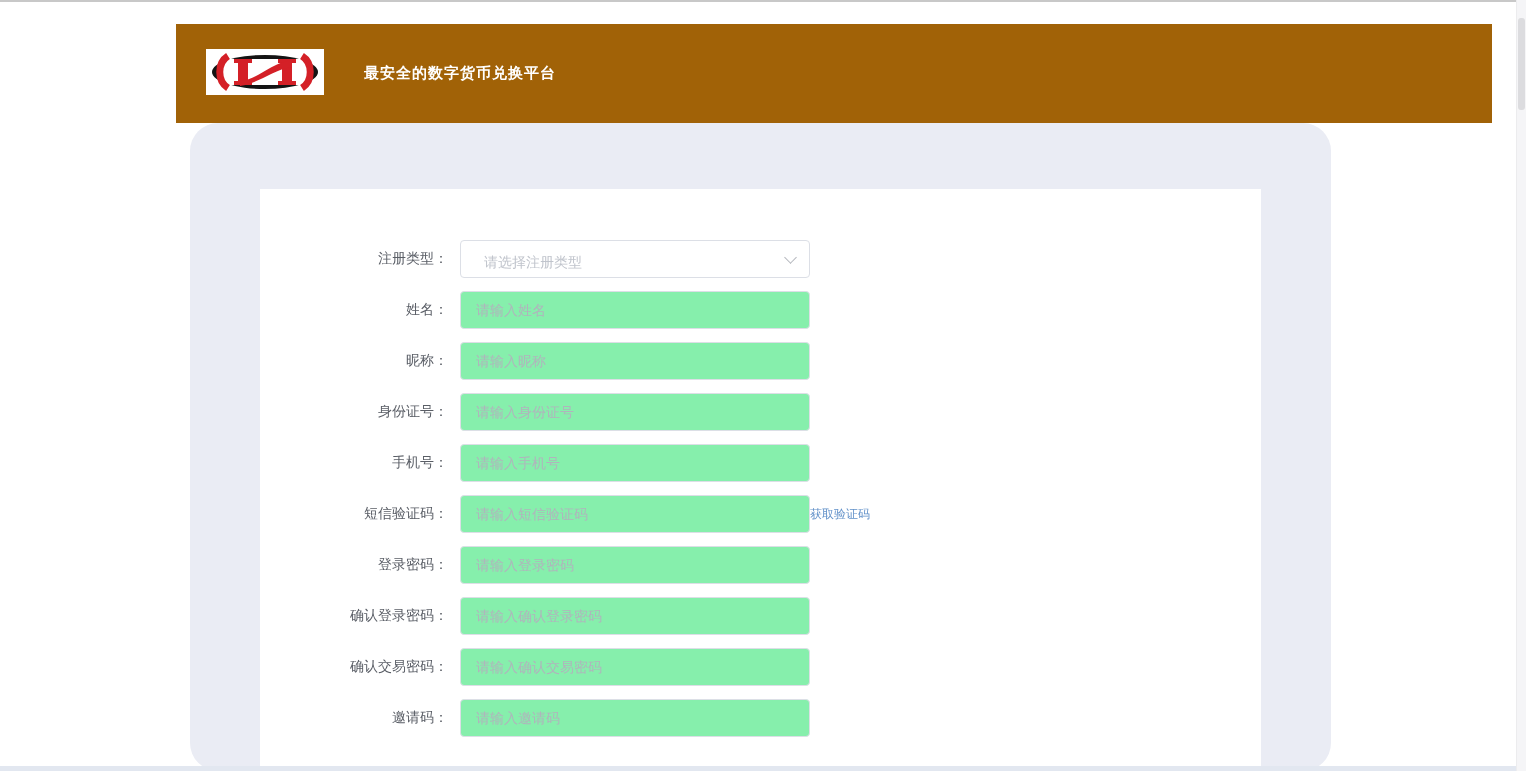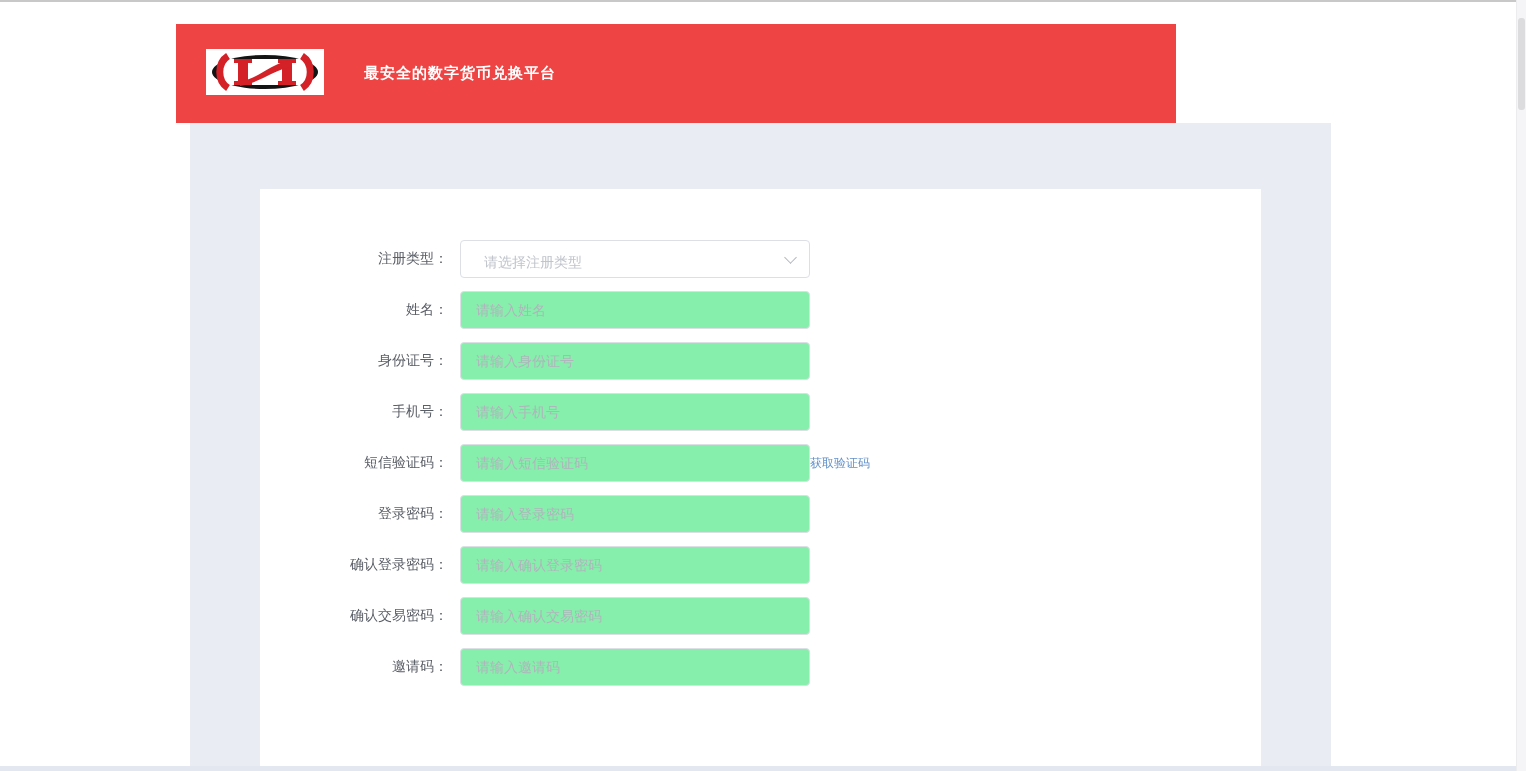--- a/index.html
+++ b/index.html
@@ -4,28 +4,28 @@
 <style>
   html,body { margin:0; padding:0; }
   body {
     width:1526px; height:771px; position:relative; overflow:hidden;
     background:#ffffff;
     font-family:"Liberation Sans","DejaVu Sans",sans-serif;
   }
   .top-line { position:absolute; top:0; left:0; width:1526px; height:2px; background:#c8c8c8; z-index:6; }
 
   
-  .header { position:absolute; left:176px; top:24px; width:1000px; height:99px; background:#ef4444; }
+  .header { position:absolute; left:176px; top:24px; width:1316px; height:99px; background:#a16207; }
   .logo { position:absolute; left:30px; top:25px; width:118px; height:46px; background:#ffffff; display:flex; align-items:center; justify-content:center; cursor:pointer; }
   .logo svg { display:block; }
   .tagline { position:absolute; left:188px; top:0; height:99px; display:flex; align-items:center;
     color:#ffffff; font-size:15px; font-weight:700; letter-spacing:1px; }
 
   
-  .content-bg { position:absolute; left:190px; top:123px; width:1141px; height:648px; background:#eaecf4; }
+  .content-bg { position:absolute; left:190px; top:123px; width:1141px; height:648px; background:#eaecf4;border-radius:28px; }
   .card { position:absolute; left:70px; top:66px; width:1001px; height:582px; background:#ffffff; overflow:hidden; }
 
   
   .form { padding-top:51px; }
   .form-row { display:flex; align-items:center; height:38px; margin-bottom:13px; }
   .form-label { width:188px; flex:none; text-align:right; padding-right:12px;
     font-size:14px; color:#5a5e66; }
   .control-wrap { width:350px; height:38px; flex:none; position:relative; }
   .text-input { width:100%; height:38px; box-sizing:border-box; border:1px solid #dcdfe6;
     border-radius:4px; padding:0 15px; font-size:14px; color:#606266; outline:none; background:#86efac; }
@@ -79,20 +79,24 @@
               <span class="select-placeholder">请选择注册类型</span>
             </div>
             <span class="chevron"></span>
           </div>
         </div>
         <div class="form-row">
           <label class="form-label">姓名：</label>
           <div class="control-wrap"><input class="text-input" type="text" placeholder="请输入姓名" style=""></div>
         </div>
         <div class="form-row">
+          <label class="form-label">昵称：</label>
+          <div class="control-wrap"><input class="text-input" type="text" placeholder="请输入昵称" style=""></div>
+        </div>
+        <div class="form-row">
           <label class="form-label">身份证号：</label>
           <div class="control-wrap"><input class="text-input" type="text" placeholder="请输入身份证号" style=""></div>
         </div>
         <div class="form-row">
           <label class="form-label">手机号：</label>
           <div class="control-wrap"><input class="text-input" type="text" placeholder="请输入手机号" style=""></div>
         </div>
         <div class="form-row">
           <label class="form-label">短信验证码：</label>
           <div class="control-wrap"><input class="text-input" type="text" placeholder="请输入短信验证码" style=""></div>

